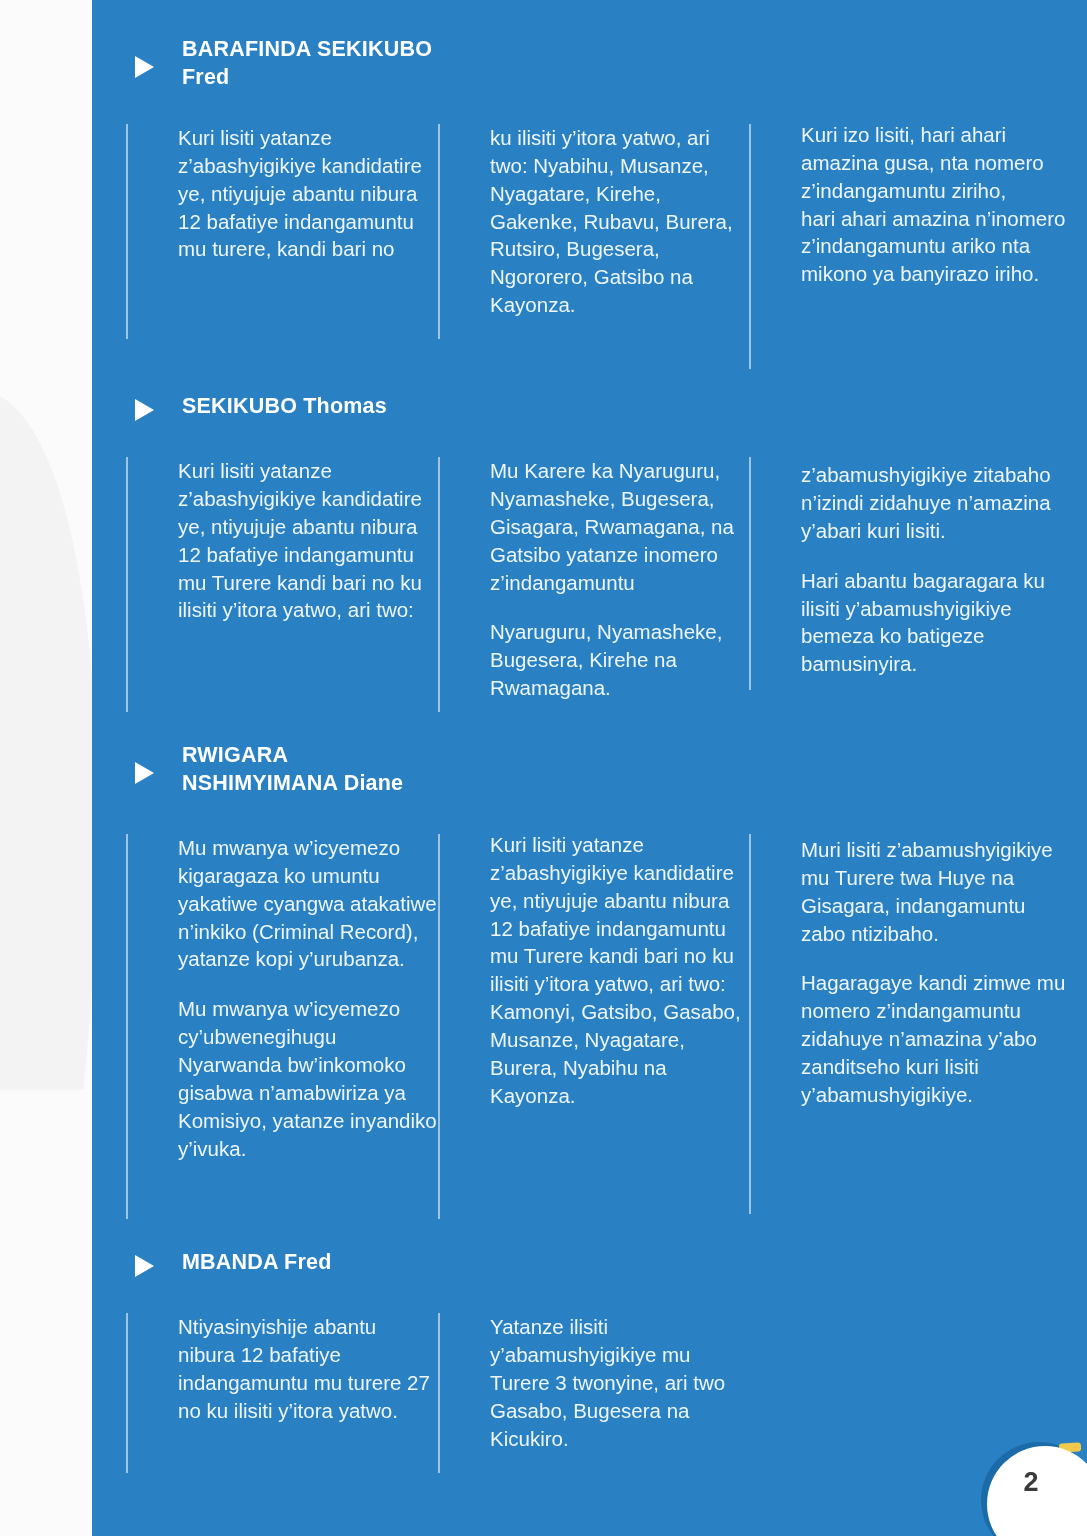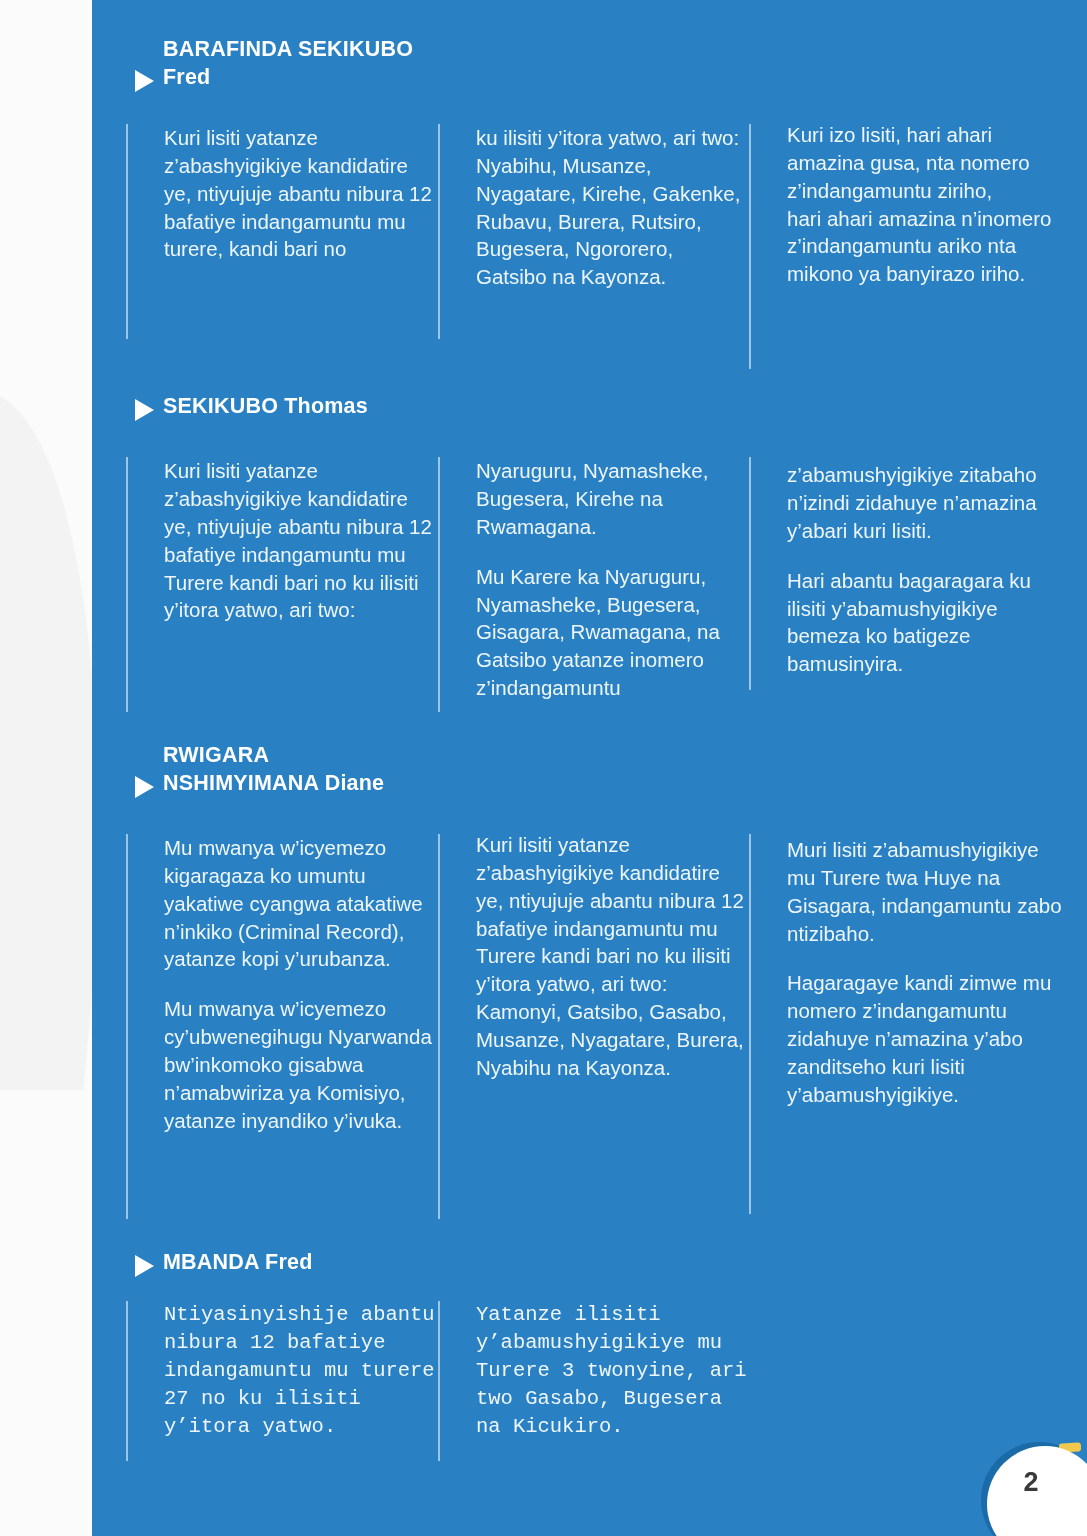--- a/index.html
+++ b/index.html
@@ -44,22 +44,22 @@
     width: 940px;
     height: 1536px;
   }
   .section {
     position: absolute;
     left: 0;
     width: 940px;
   }
   .sec-head {
     display: flex;
-    align-items: flex-end;
-    gap: 9px;
+    align-items: center;
+    gap: 28px;
     margin-left: 9px;
   }
   .tri {
     width: 0;
     height: 0;
     border-left: 19px solid #ffffff;
     border-top: 11px solid transparent;
     border-bottom: 11px solid transparent;
     flex: 0 0 auto;
     margin-top: 7px;
@@ -72,21 +72,21 @@
     letter-spacing: .2px;
     white-space: pre-line;
   }
   .cols {
     display: flex;
     align-items: stretch;
   }
   .col {
     position: relative;
     box-sizing: border-box;
-    padding-left: 38px;
+    padding-left: 52px;
   }
   .col::before {
     content: "";
     position: absolute;
     left: 0;
     top: 0;
     bottom: 0;
     width: 2px;
     background: rgba(255,255,255,.55);
   }
@@ -119,21 +119,21 @@
 
   #sec2 { top: 742px; }
   #sec2 .cols { margin-top: 36px; justify-content: center; }
   #sec2 .col.c1 { height: 385px; }
   #sec2 .col.c2 { height: 385px; }
   #sec2 .col.c3 { height: 380px; }
   #sec2 .col.c2 .para { margin-top: -3px; }
   #sec2 .col.c3 .para { margin-top: 2px; }
 
   #sec3 { top: 1248px; }
-  #sec3 .cols { margin-top: 24px; font-family: Liberation Mono, monospace; }
+  #sec3 .cols { margin-top: 36px; }
   #sec3 .col.c1 { height: 160px; }
   #sec3 .col.c2 { height: 160px; }
   #sec3 .col.c3 { width: 317px; }
   #sec3 .col.c3::before { display: none; }
 
   
   .badge-wrap {
     position: absolute;
     right: 0;
     bottom: 0;
@@ -211,22 +211,22 @@
     <div class="section" id="sec1">
       <div class="sec-head">
         <span class="tri"></span>
         <span class="sec-title">SEKIKUBO Thomas</span>
       </div>
       <div class="cols">
         <div class="col c1">
           <p class="para">Kuri lisiti yatanze z’abashyigikiye kandidatire ye, ntiyujuje abantu nibura 12 bafatiye indangamuntu mu Turere kandi bari no ku ilisiti y’itora  yatwo, ari two:</p>
         </div>
         <div class="col c2">
+          <p class="para">Mu Karere ka Nyaruguru, Nyamasheke, Bugesera, Gisagara, Rwamagana, na Gatsibo yatanze inomero z’indangamuntu</p>
           <p class="para">Nyaruguru, Nyamasheke, Bugesera, Kirehe na Rwamagana.</p>
-          <p class="para">Mu Karere ka Nyaruguru, Nyamasheke, Bugesera, Gisagara, Rwamagana, na Gatsibo yatanze inomero z’indangamuntu</p>
         </div>
         <div class="col c3">
           <p class="para">z’abamushyigikiye zitabaho n’izindi zidahuye n’amazina y’abari kuri lisiti.</p>
           <p class="para">Hari abantu bagaragara ku ilisiti y’abamushyigikiye bemeza ko batigeze bamusinyira.</p>
         </div>
       </div>
     </div>
 
     <div class="section" id="sec2">
       <div class="sec-head">

